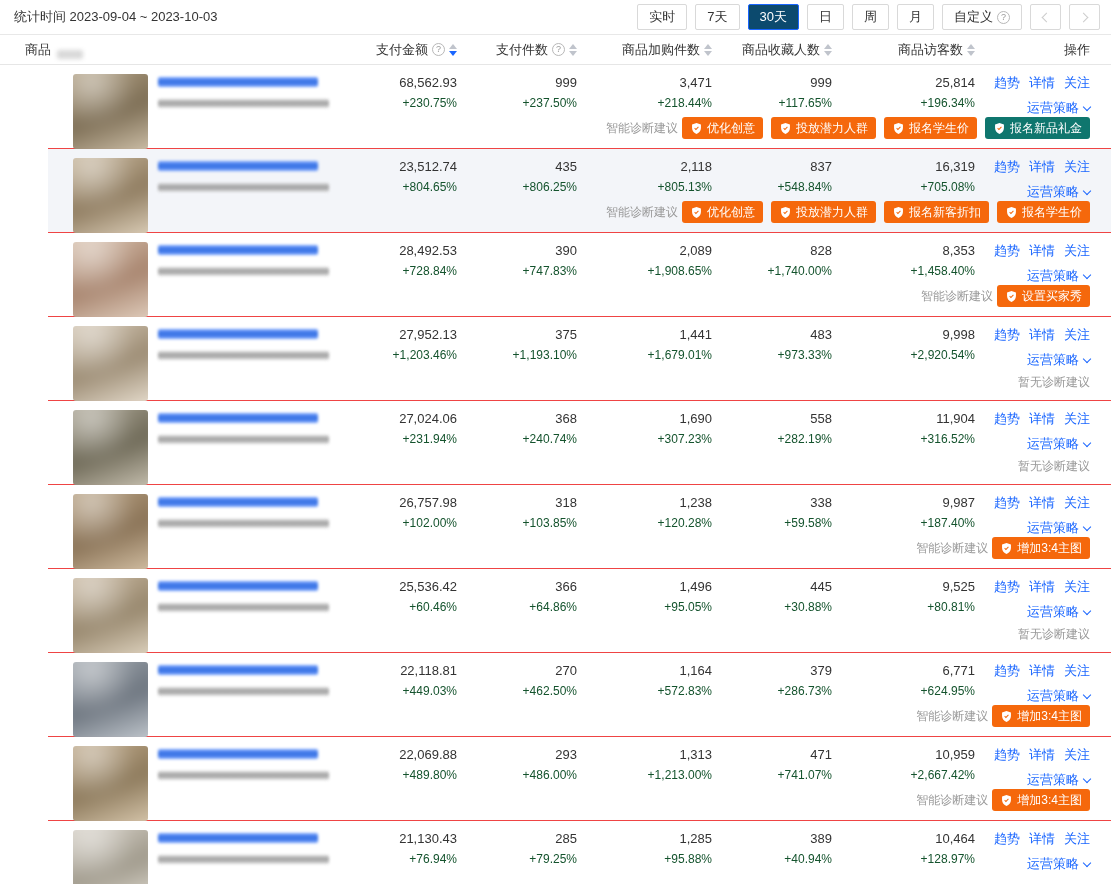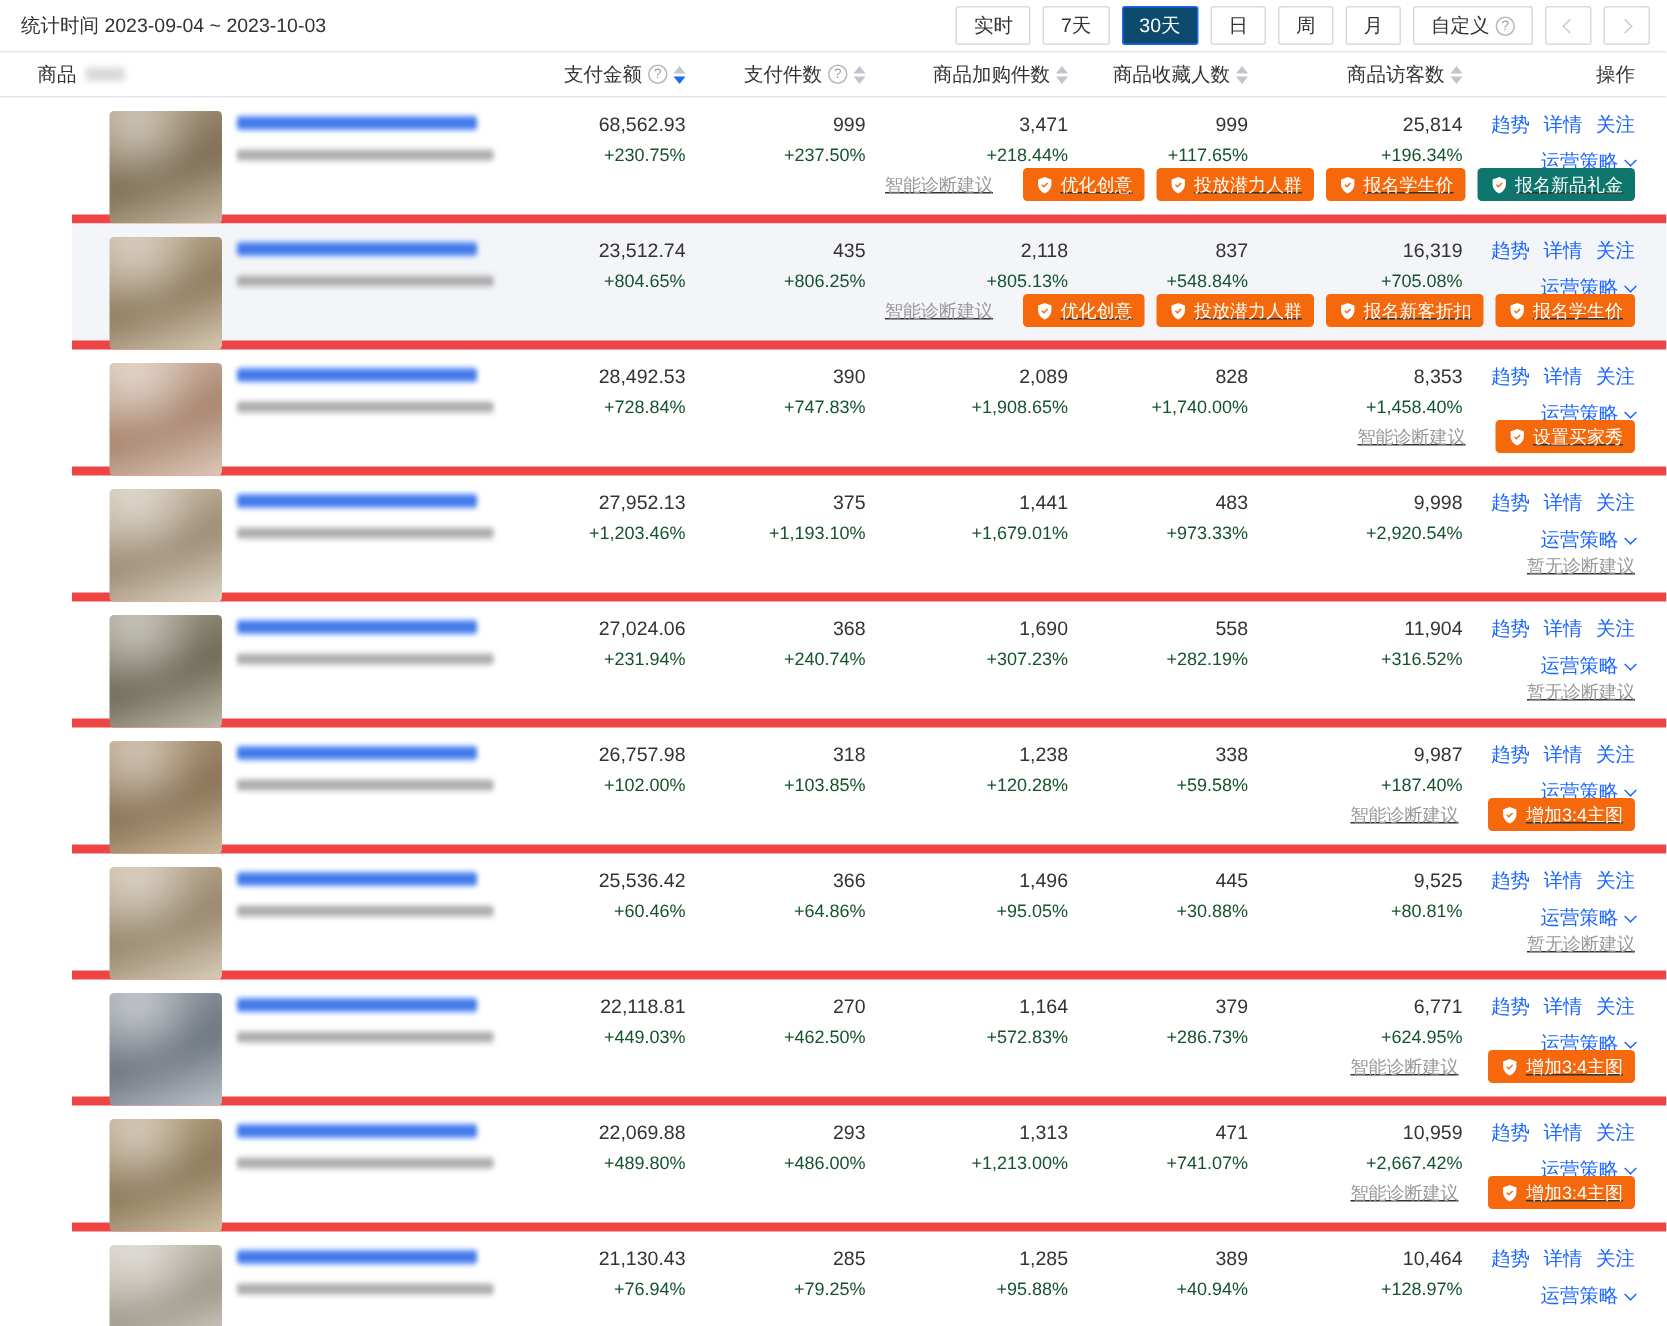--- a/index.html
+++ b/index.html
@@ -22,36 +22,36 @@
     justify-content:center; line-height:1; flex:none; }
   .chev-l,.chev-r { width:7px; height:7px; border-left:1.5px solid #ccc;
     border-bottom:1.5px solid #ccc; display:inline-block; }
   .chev-l { transform:rotate(45deg); margin-left:2px; }
   .chev-r { transform:rotate(-135deg); margin-right:2px; }
 
   
   .thead { display:flex; height:30px; align-items:center; border-bottom:1px solid #e6e6e6;
     padding:0 21px 0 25px; font-size:13px; color:#333; }
   .hcell { display:flex; align-items:center; gap:4px; }
-  .h-prod { flex:1; justify-content:flex-start; }
+  .h-prod { flex:1; justify-content:flex-start;align-items:flex-end; }
   .hdr-smudge { width:26px; height:9px; background:#d9d9d9; filter:blur(2px);
     border-radius:2px; margin-left:2px; }
   .h-num { justify-content:flex-end; }
   .h-act { justify-content:flex-end; }
   .w-amt{width:112px} .w-qty{width:120px} .w-cart{width:135px}
   .w-fav{width:120px} .w-vis{width:143px} .w-act{width:115px}
   .sorts { display:flex; flex-direction:column; gap:2px; cursor:pointer; }
   .car-up { width:0; height:0; border-left:4px solid transparent;
     border-right:4px solid transparent; border-bottom:5px solid #c0c4cc; }
   .car-dn { width:0; height:0; border-left:4px solid transparent;
     border-right:4px solid transparent; border-top:5px solid #c0c4cc; }
   .car-dn.on { border-top-color:#1a66ff; }
 
   
-  .row { position:relative; height:84px; border-bottom:6px solid #ef4444;
+  .row { position:relative; height:84px; border-bottom:1px solid #ef4444;
     padding:9px 21px 0 25px;margin-left:48px; }
   .row.hl { background:#f3f5f9; }
   .row-cols { display:flex; }
   .cell-prod { flex:1; display:flex; gap:10px; }
   .thumb { width:75px; height:75px; border-radius:3px; overflow:hidden; flex:none; cursor:pointer; }
   .thumb-i { width:100%; height:100%; filter:blur(5px); transform:scale(1.35); }
   .prod-lines { padding-top:3px; }
   .bar-title { width:160px; height:10px; border-radius:2px; cursor:pointer;
     background:linear-gradient(180deg,#7aa5ff 0%,#2f6be0 50%,#7aa5ff 100%);
     filter:blur(1.6px); margin-bottom:12px; }
@@ -64,21 +64,21 @@
   .cell-act { width:115px; text-align:right; font-size:13px; }
   .cell-act a { color:#1a66ff; text-decoration:none; cursor:pointer; }
   .act-line a { margin-left:9px; }
   .act-line.strategy { margin-top:7px; }
   .chev-dn { width:6px; height:6px; border-right:1.5px solid #1a66ff;
     border-bottom:1.5px solid #1a66ff; transform:rotate(45deg);
     display:inline-block; margin-left:5px; vertical-align:2px; }
 
   
   .suggest { position:absolute; right:21px; bottom:9px; display:flex;
-    align-items:center; gap:20px; font-size:12px;text-decoration:underline; }
+    align-items:center; gap:4px; font-size:12px; }
   .suggest-label { color:#999; }
   .tag { background:#f5680c; color:#fff; border-radius:3px; height:22px;
     display:inline-flex; align-items:center; gap:4px; padding:0 8px;
     font-size:12px; cursor:pointer; white-space:nowrap; }
   .tag svg { flex:none; }
 </style>
 </head>
 <body>
 
 <div class="app">

